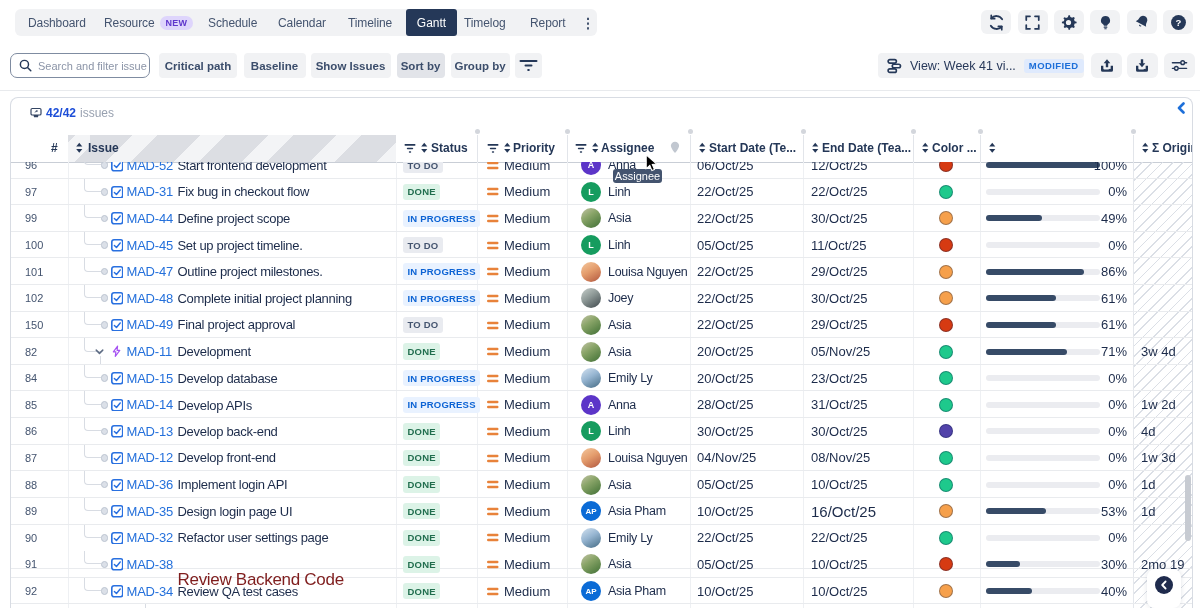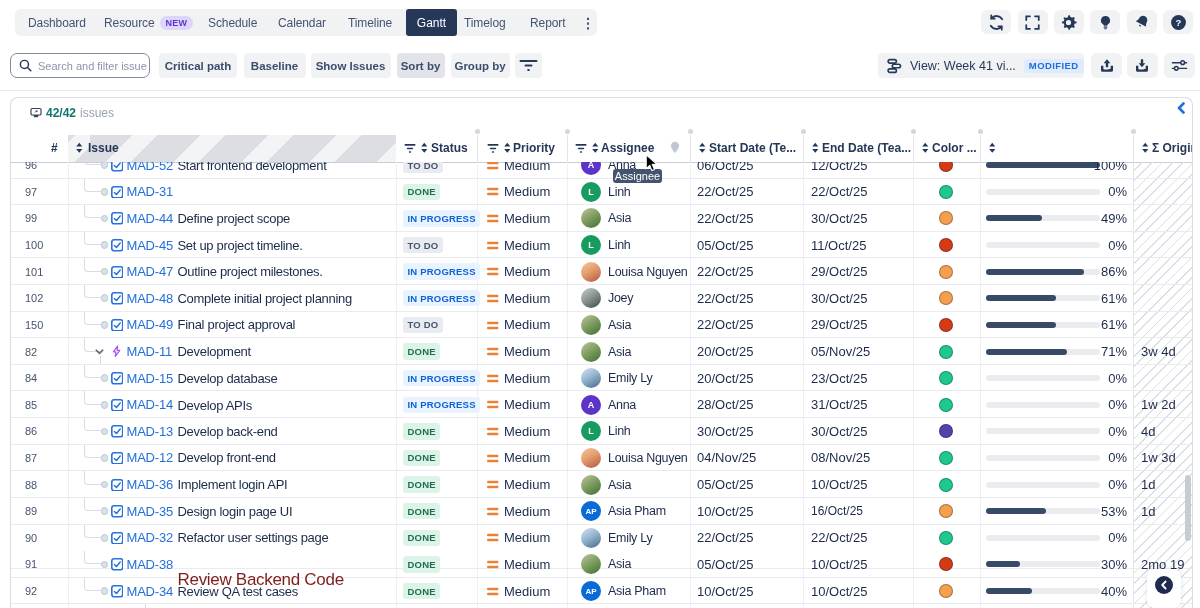--- a/index.html
+++ b/index.html
@@ -115,21 +115,21 @@
     </svg>
   </div>
 <div style="position:absolute;left:0;top:90px;width:1200px;height:1px;background:#e8eaed"></div>
 <div style="position:absolute;left:10px;top:97px;width:1183px;height:511px;background:#fff;border:1px solid #d8dce3;border-bottom:none;border-radius:8px 8px 0 0;box-sizing:border-box;overflow:hidden">
   <svg style="position:absolute;left:19px;top:9px" width="12" height="12" viewBox="0 0 24 24" fill="none" stroke="#344563" stroke-width="2.4">
       <rect x="2" y="3" width="20" height="13" rx="2.5"></rect>
       <path d="M8 20.5 h8 l1-4.5 h-10 z" fill="#344563" stroke="none"></path>
       <path d="M9.5 10.5 l5-3 m0 0 l-2.8.3 m2.8-.3 l-.8 2.6" stroke-width="1.6"></path>
     </svg>
   <div style="position:absolute;left:35px;top:2px;height:26px;display:flex;align-items:center;font-size:12px">
-      <b style="color:#0f766e">42/42</b>
+      <b style="color:#1d4ed8">42/42</b>
       <span style="color:#98a1b0;margin-left:4px">issues</span>
     </div>
   <svg style="position:absolute;left:1165px;top:4px" width="10" height="12" viewBox="0 0 10 12">
       <path d="M7.5 1.5 L3 6 L7.5 10.5" fill="none" stroke="#1d6fd9" stroke-width="2.6" stroke-linecap="round" stroke-linejoin="round"></path>
     </svg>
   <div style="position:absolute;left:463.5px;top:30.5px;width:5px;height:5px;border-radius:50%;background:#d3d6dc"></div>
     <div style="position:absolute;left:553.5px;top:30.5px;width:5px;height:5px;border-radius:50%;background:#d3d6dc"></div>
     <div style="position:absolute;left:676.5px;top:30.5px;width:5px;height:5px;border-radius:50%;background:#d3d6dc"></div>
     <div style="position:absolute;left:789.5px;top:30.5px;width:5px;height:5px;border-radius:50%;background:#d3d6dc"></div>
     <div style="position:absolute;left:899.5px;top:30.5px;width:5px;height:5px;border-radius:50%;background:#d3d6dc"></div>
@@ -246,20 +246,21 @@
       </div>
       <div style="position:absolute;left:0;top:16.50px;width:1181px;height:26.62px;border-bottom:1px solid #e9ebee;box-sizing:border-box">
         <div style="position:absolute;left:14px;top:0;height:26.62px;display:flex;align-items:center;font-size:11px;color:#44546f">97</div>
         <div style="position:absolute;left:73px;top:0;width:16.5px;height:13.31px;border-left:1.4px solid #d8dce3;border-bottom:1.4px solid #d8dce3;border-bottom-left-radius:4px;box-sizing:border-box"></div>
         <div style="position:absolute;left:89.5px;top:9.510000000000002px;width:7.6px;height:7.6px;border-radius:50%;background:#dbe0e8;border:1px solid #bcc4d0;box-sizing:border-box"></div>
         <svg style="position:absolute;left:99.5px;top:7.3100000000000005px" width="12.5" height="12.5" viewBox="0 0 14 14">
           <rect x="0.9" y="0.9" width="12.2" height="12.2" rx="2.4" fill="#fff" stroke="#2970e0" stroke-width="1.8"></rect>
           <path d="M3.8 7.3 L6.1 9.6 L10.3 4.4" fill="none" stroke="#2970e0" stroke-width="1.6" stroke-linecap="round" stroke-linejoin="round"></path>
         </svg>
         <div style="position:absolute;left:115.5px;top:0;height:26.62px;display:flex;align-items:center;font-size:13px;letter-spacing:-0.2px;color:#2470db;white-space:nowrap">MAD-31</div>
+        <div style="position:absolute;left:166.5px;top:0;height:26.62px;display:flex;align-items:center;font-size:13px;letter-spacing:-0.3px;color:#1c2b4a;white-space:nowrap">Fix bug in checkout flow</div>
         <div style="position:absolute;left:392px;top:5.110000000000001px;height:16.4px;border-radius:3px;background:#dcf3e7;color:#216e4e;font-size:9.5px;font-weight:bold;display:flex;align-items:center;padding:0 4.5px;letter-spacing:0.2px">DONE</div>
         <svg style="position:absolute;left:476px;top:8.91px" width="11.5" height="9" viewBox="0 0 11.5 9">
           <rect x="0" y="0.8" width="11.5" height="2.4" rx="1.2" fill="#e8823a"></rect>
           <rect x="0" y="5.8" width="11.5" height="2.4" rx="1.2" fill="#e8823a"></rect>
         </svg>
         <div style="position:absolute;left:493px;top:0;height:26.62px;display:flex;align-items:center;font-size:13px;color:#1c2b4a">Medium</div>
         <div style="position:absolute;left:570px;top:3.3100000000000005px;width:20px;height:20px;border-radius:50%;background:#169c5f;color:#fff;font-size:9px;font-weight:bold;display:flex;align-items:center;justify-content:center">L</div>
         <div style="position:absolute;left:597px;top:0;height:26.62px;display:flex;align-items:center;font-size:12.5px;letter-spacing:-0.3px;color:#1c2b4a;white-space:nowrap">Linh</div>
         <div style="position:absolute;left:686px;top:0;height:26.62px;display:flex;align-items:center;font-size:13px;color:#1c2b4a">22/Oct/25</div>
         <div style="position:absolute;left:800px;top:0;height:26.62px;display:flex;align-items:center;font-size:13px;color:#1c2b4a">22/Oct/25</div>
@@ -555,21 +556,21 @@
         <div style="position:absolute;left:166.5px;top:0;height:26.62px;display:flex;align-items:center;font-size:13px;letter-spacing:-0.3px;color:#1c2b4a;white-space:nowrap">Design login page UI</div>
         <div style="position:absolute;left:392px;top:5.110000000000001px;height:16.4px;border-radius:3px;background:#dcf3e7;color:#216e4e;font-size:9.5px;font-weight:bold;display:flex;align-items:center;padding:0 4.5px;letter-spacing:0.2px">DONE</div>
         <svg style="position:absolute;left:476px;top:8.91px" width="11.5" height="9" viewBox="0 0 11.5 9">
           <rect x="0" y="0.8" width="11.5" height="2.4" rx="1.2" fill="#e8823a"></rect>
           <rect x="0" y="5.8" width="11.5" height="2.4" rx="1.2" fill="#e8823a"></rect>
         </svg>
         <div style="position:absolute;left:493px;top:0;height:26.62px;display:flex;align-items:center;font-size:13px;color:#1c2b4a">Medium</div>
         <div style="position:absolute;left:570px;top:3.3100000000000005px;width:20px;height:20px;border-radius:50%;background:#0b6bd6;color:#fff;font-size:8px;font-weight:bold;display:flex;align-items:center;justify-content:center">AP</div>
         <div style="position:absolute;left:597px;top:0;height:26.62px;display:flex;align-items:center;font-size:12.5px;letter-spacing:-0.3px;color:#1c2b4a;white-space:nowrap">Asia Pham</div>
         <div style="position:absolute;left:686px;top:0;height:26.62px;display:flex;align-items:center;font-size:13px;color:#1c2b4a">10/Oct/25</div>
-        <div style="position:absolute;left:800px;top:0;height:26.62px;display:flex;align-items:center;font-size:12px;color:#1c2b4a">16/Oct/25</div>
+        <div style="position:absolute;left:800px;top:0;height:26.62px;display:flex;align-items:center;font-size:15px;color:#1c2b4a">16/Oct/25</div>
         <div style="position:absolute;left:928px;top:6.3100000000000005px;width:14px;height:14px;border-radius:50%;background:#f6a04b;border:1px solid rgba(9,30,66,0.35);box-sizing:border-box"></div>
         <div style="position:absolute;left:975px;top:10.31px;width:114px;height:6px;border-radius:3px;background:#ebecf0"></div>
         <div style="position:absolute;left:975px;top:10.31px;width:60.4px;height:6px;border-radius:3px;background:#374b67"></div>
         <div style="position:absolute;left:1049px;width:67px;top:0;height:26.62px;display:flex;align-items:center;justify-content:flex-end;font-size:13px;color:#1c2b4a">53%</div>
         <div style="position:absolute;left:1130px;top:0;height:26.62px;display:flex;align-items:center;font-size:13px;color:#1c2b4a;white-space:nowrap">1d</div>
       </div>
       <div style="position:absolute;left:0;top:362.56px;width:1181px;height:44px;border-bottom:1px solid #e9ebee;box-sizing:border-box">
         <div style="position:absolute;left:14px;top:0;height:26.62px;display:flex;align-items:center;font-size:11px;color:#44546f">90</div>
         <div style="position:absolute;left:73px;top:0;width:16.5px;height:13.31px;border-left:1.4px solid #d8dce3;border-bottom:1.4px solid #d8dce3;border-bottom-left-radius:4px;box-sizing:border-box"></div>
         <div style="position:absolute;left:89.5px;top:9.510000000000002px;width:7.6px;height:7.6px;border-radius:50%;background:#dbe0e8;border:1px solid #bcc4d0;box-sizing:border-box"></div>

